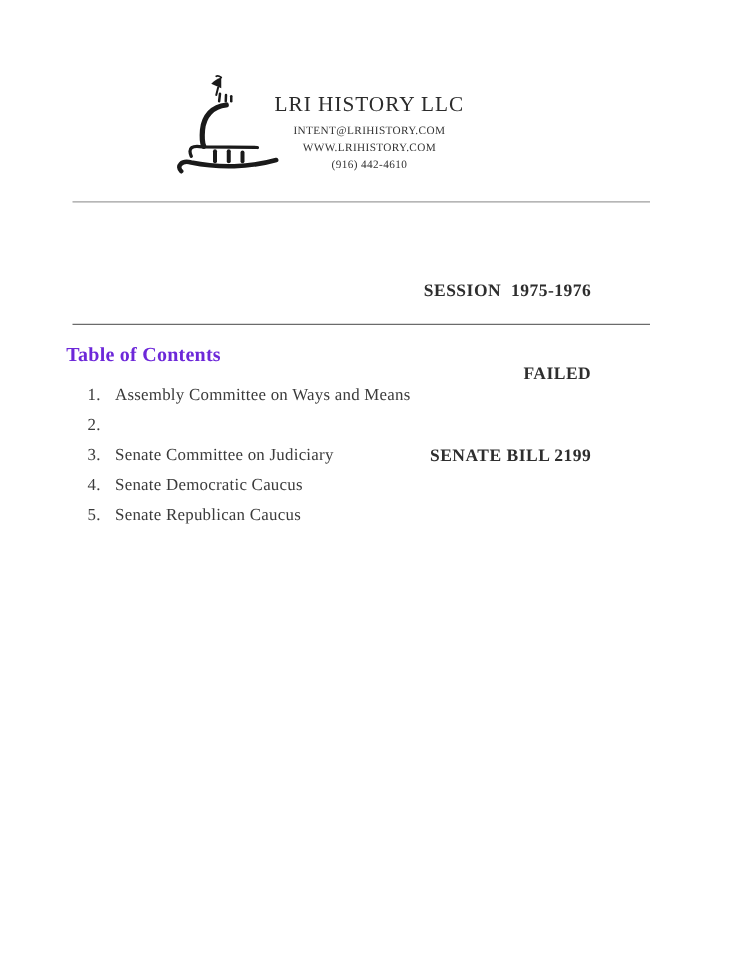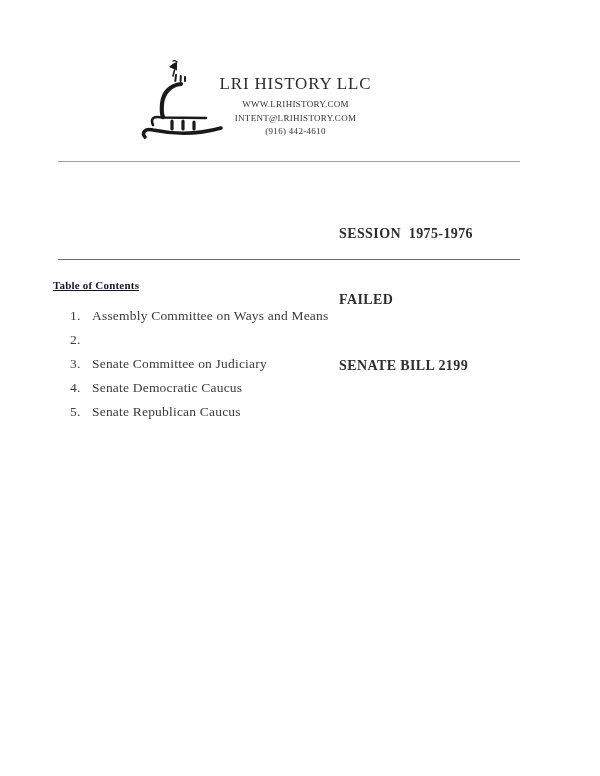--- a/index.html
+++ b/index.html
@@ -57,41 +57,41 @@
     height: 1px;
   }
   .rule1 { top: 161px; background: #9e9e9e; }
   .rule2 { top: 259px; background: #6b6b6b; }
 
   
   .session {
     position: absolute;
     right: 110px;
     top: 179px;
+    text-align: right;
     font-weight: bold;
     font-size: 14px;
     line-height: 22px;
     letter-spacing: 0.4px;
     color: #2e2e2e;
     white-space: pre;
   }
 
   
   .toc {
     position: absolute;
     left: 53px;
     top: 276px;
   }
   .toc-title {
     font-weight: bold;
-    font-size: 11px;
+    font-size: 16px;
     line-height: 18px;
     letter-spacing: 0.2px;
-    color: #0f172a;
-    text-decoration: underline;
+    color: #6d28d9;
   }
   .toc-list { margin-top: 14px; }
   .toc-item {
     display: flex;
     height: 24px;
     align-items: flex-start;
     padding-left: 17px;
     font-size: 13.5px;
     letter-spacing: 0.2px;
     color: #3b3b3b;
@@ -126,22 +126,22 @@
       <path d="M 43,63 L 43,71" stroke-width="3.2"></path>
       <path d="M 54,64 L 54,71" stroke-width="3.2"></path>
 
       <path d="M 5,79 C 1,75 5,70 13,72 C 35,76.5 60,76 81,70" stroke-width="3.6"></path>
     </svg>
   </div>
 
   <div class="header-text">
     <div class="company">LRI HISTORY LLC</div>
     <div class="contact-group">
+      <div class="contact">INTENT@LRIHISTORY.COM</div>
       <div class="contact">WWW.LRIHISTORY.COM</div>
-      <div class="contact">INTENT@LRIHISTORY.COM</div>
       <div class="contact">(916) 442-4610</div>
     </div>
   </div>
 
   <div class="rule rule1"></div>
 
   <div class="session">
     <div>SESSION  1975-1976</div>
     <div>FAILED</div>
     <div>SENATE BILL 2199</div>

